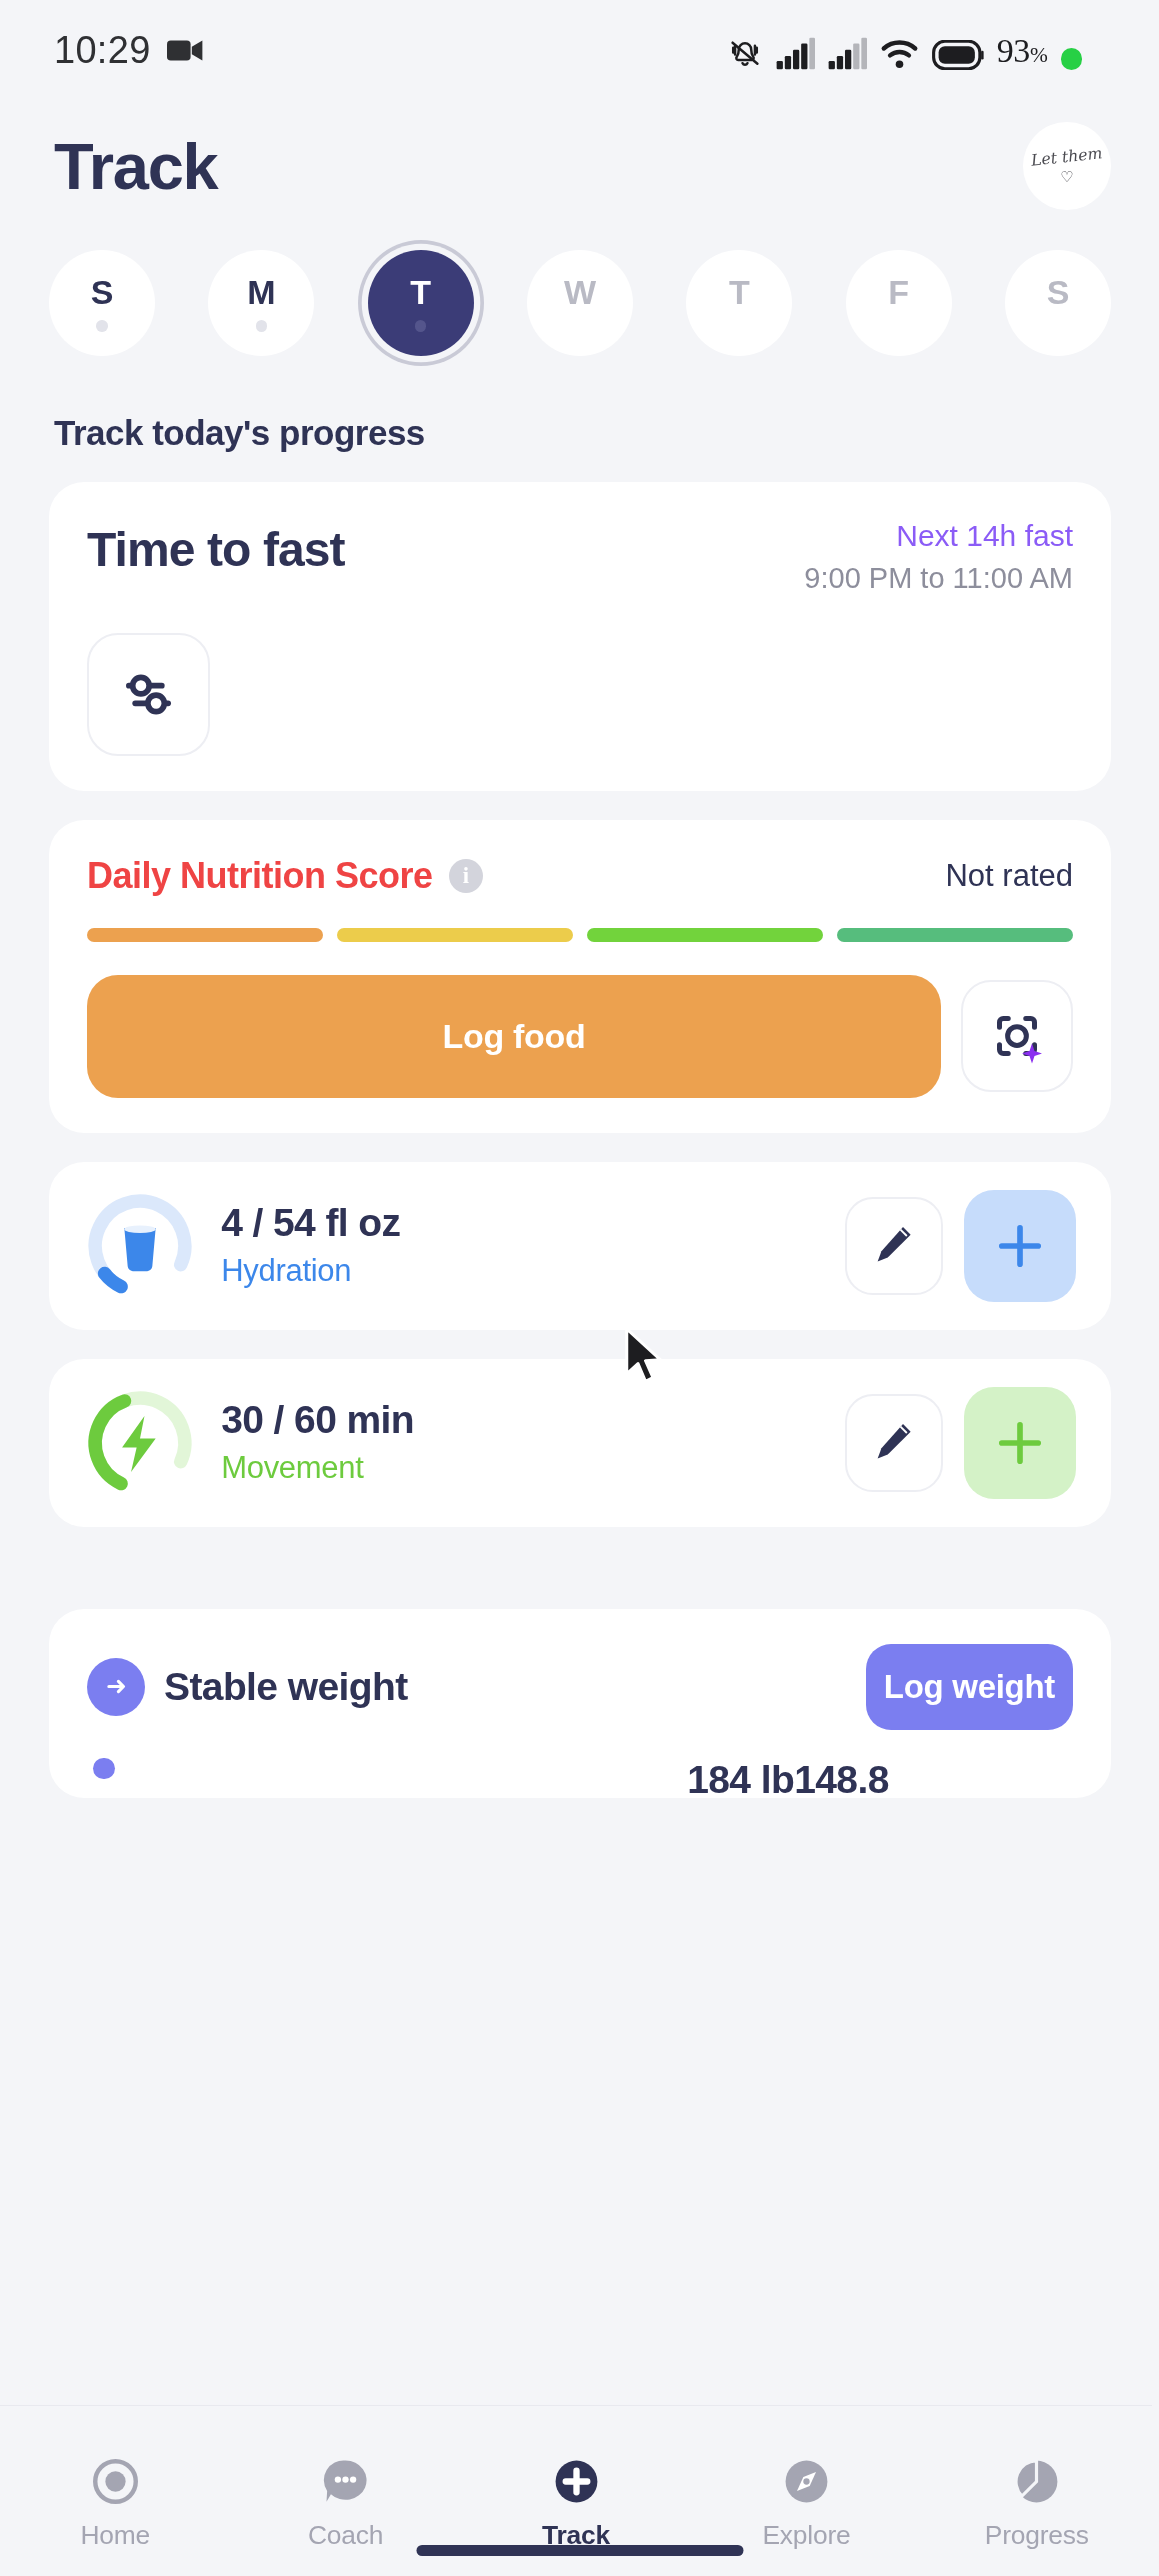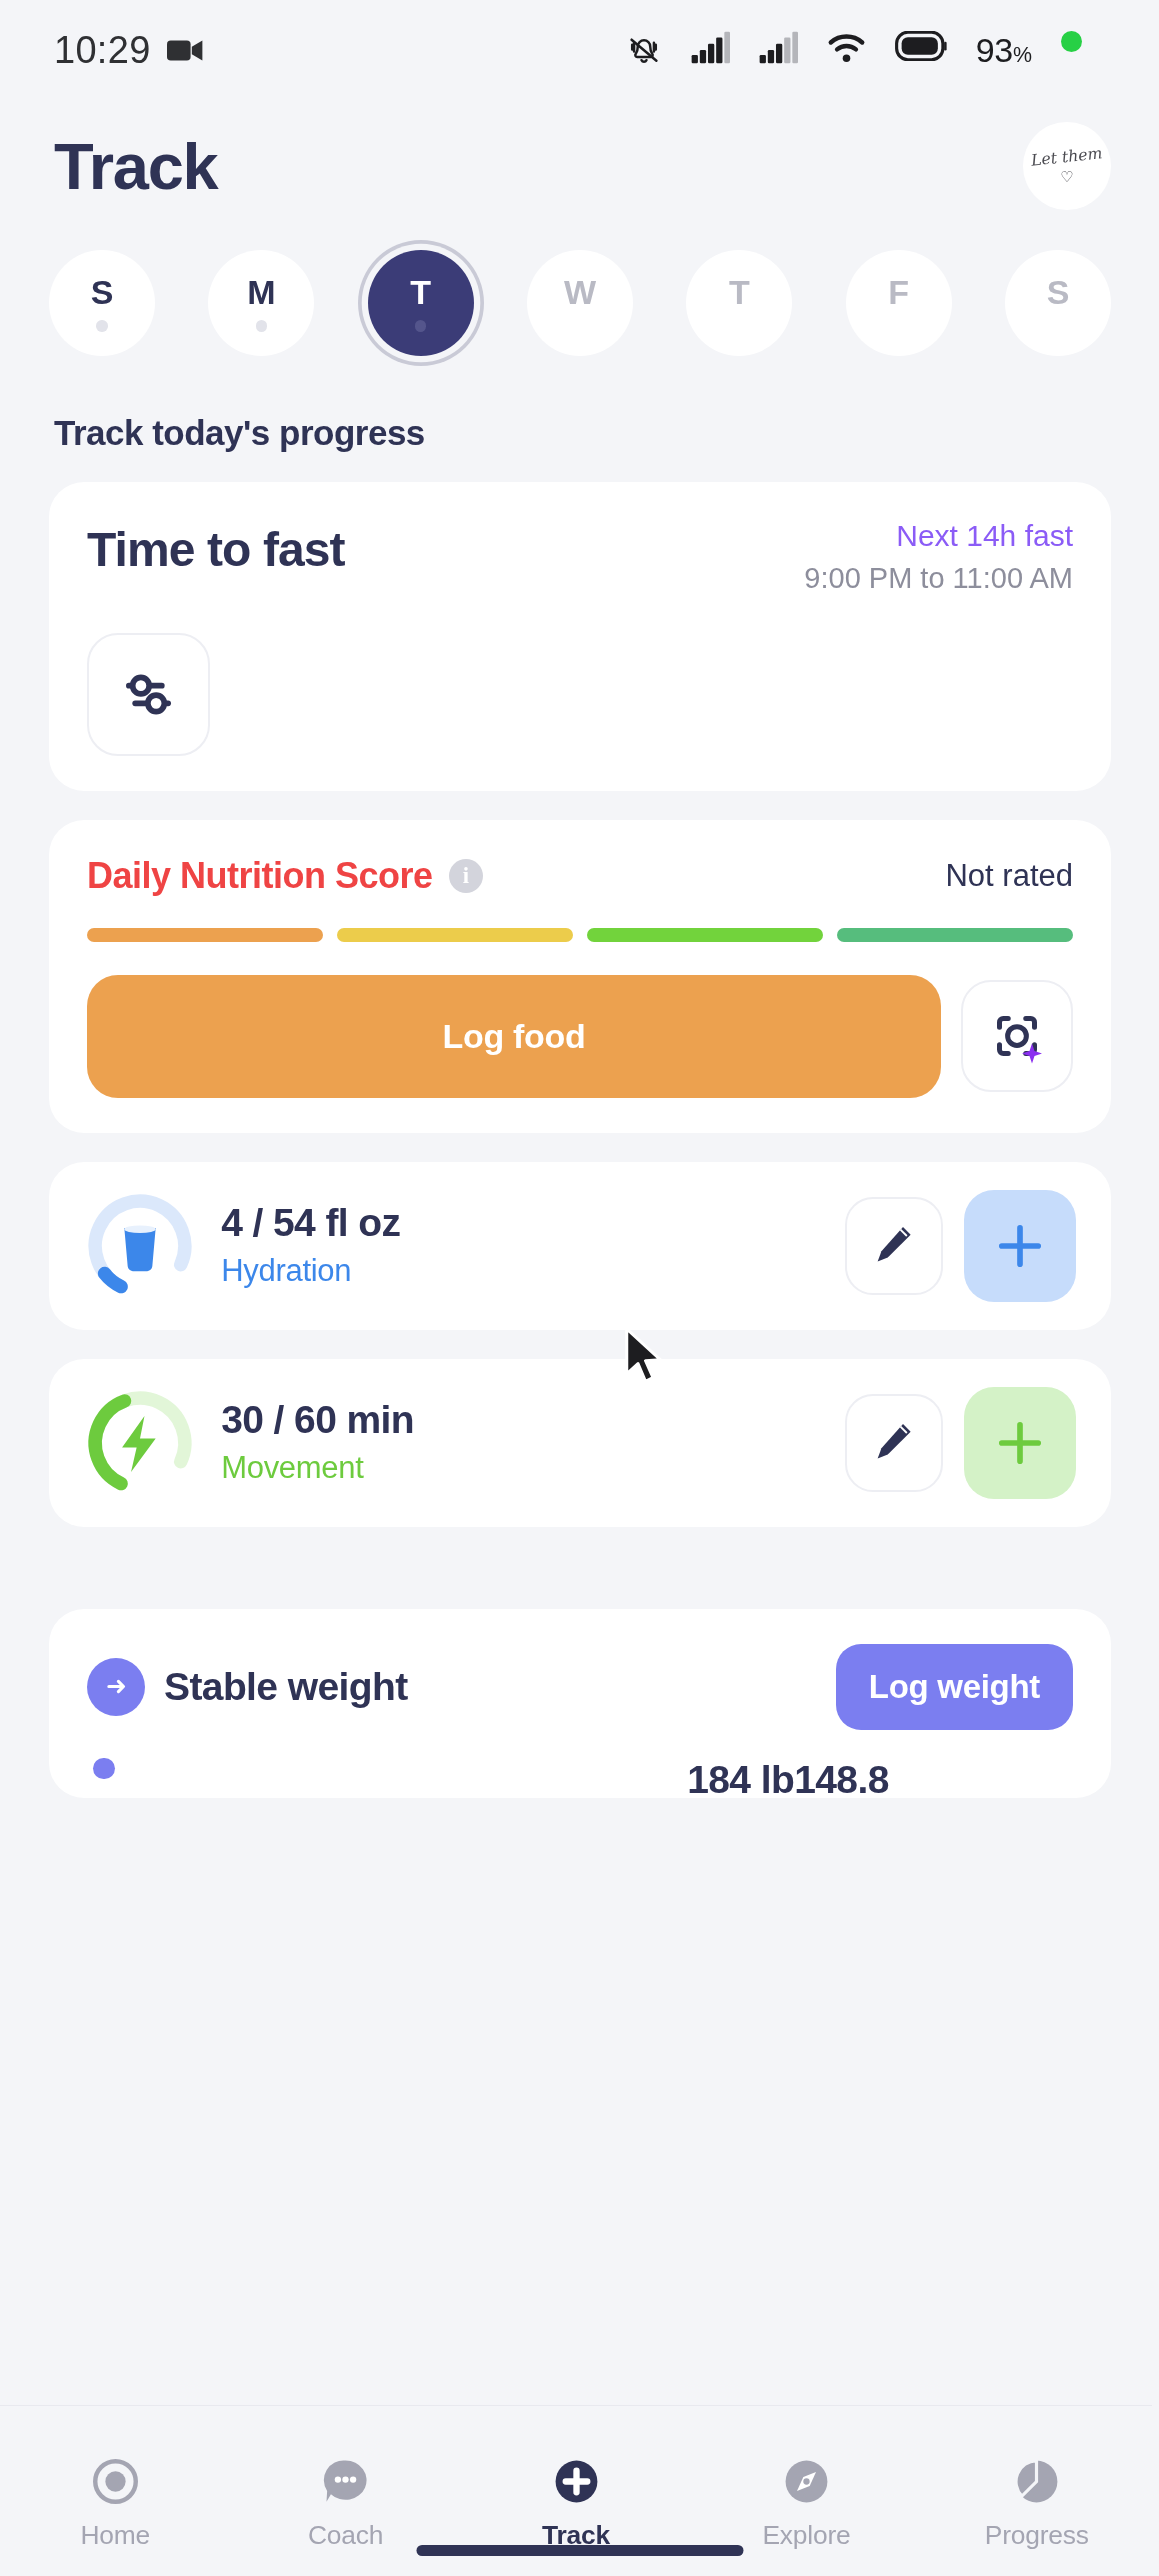--- a/index.html
+++ b/index.html
@@ -25,21 +25,21 @@
     align-items: center;
     justify-content: space-between;
     padding: 0 78px 0 54px;
   }
   .sb-left { display: flex; align-items: center; gap: 16.4px; }
   .sb-time {
     font-size: 38px;
     color: #2f3033;
     letter-spacing: 0.3px;
   }
-  .sb-right { display: flex; align-items: flex-start; gap: 29px; }
+  .sb-right { display: flex; align-items: flex-end; gap: 13px; font-family: Liberation Serif, serif; }
   .sb-pct {
     font-size: 34px;
     color: #1d1d20;
     letter-spacing: -0.3px;
   }
   .sb-pct small { font-size: 21.4px; }
   .green-dot {
     width: 21.4px; height: 21.4px; border-radius: 50%;
     background: #27d045;
   }
@@ -300,21 +300,21 @@
     font-weight: bold;
     color: #2f3355;
     letter-spacing: -0.6px;
   }
   .btn-logweight {
     background: #7b7ef0;
     color: #ffffff;
     font-size: 33px;
     font-weight: bold;
     border-radius: 25px;
-    padding: 24px 33px;
+    padding: 24px 18px;
     letter-spacing: -0.3px;
   }
   .weight-stats {
     display: flex;
     align-items: flex-start;
     margin-top: 28px;
     padding: 0 6.3px;
   }
   .wstat { display: flex; align-items: center; gap: 14px; }
   .wstat:nth-child(1) { width: 34%; }

